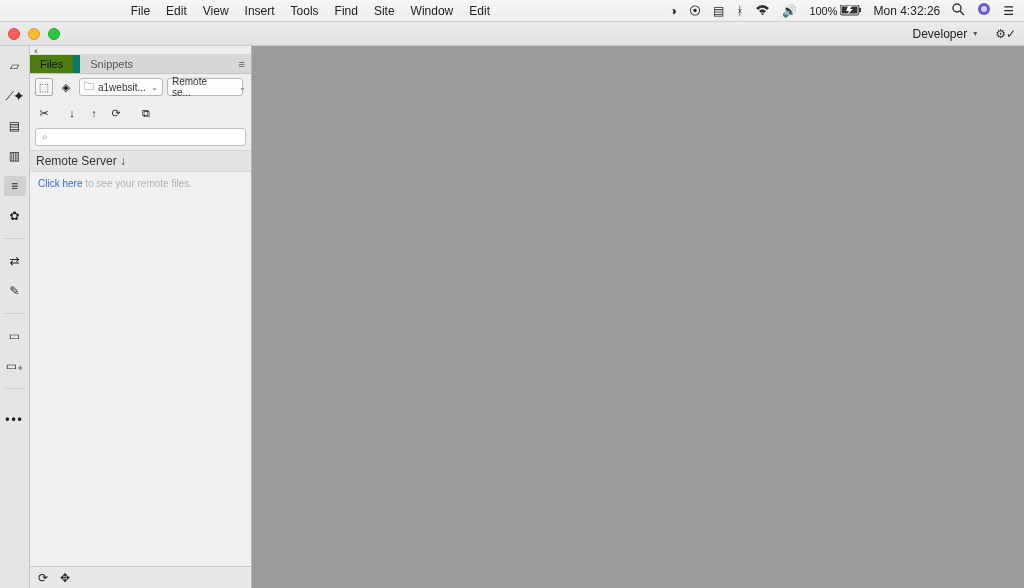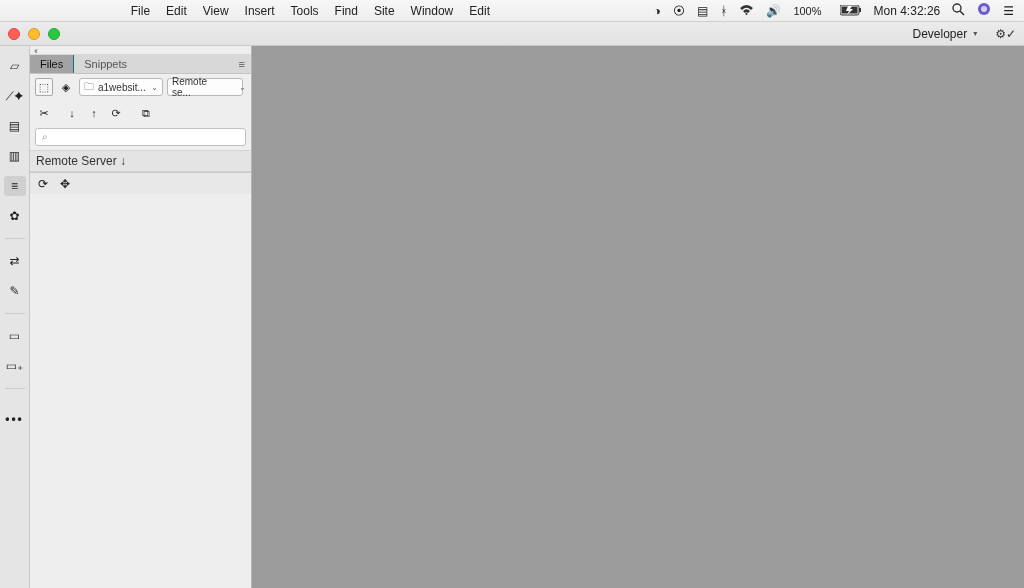--- a/index.html
+++ b/index.html
@@ -19,21 +19,21 @@
   border-bottom: 1px solid #d0d0d0;
   display: flex;
   padding: 0 10px;
 }
 .menubar .left { display: flex; align-items: center; gap: 0; }
 .menubar .left .apple { font-size: 14px; margin-right: 10px; }
 .menubar .left .app { font-weight: 700; margin-right: 12px; }
 .menubar .left .item { margin-right: 16px; cursor: default; }
 .menubar .right { margin-left: auto; display: flex; align-items: center; gap: 12px; }
 .menubar .right .ic { font-size: 12px; }
-.menubar .right .battery { font-size: 11px; display: flex; align-items: center; gap: 18px; }
+.menubar .right .battery { font-size: 11px; display: flex; align-items: center; gap: 2px; }
 
 
 .titlebar {
   height: 24px;
   background: linear-gradient(#ebebeb, #e2e2e2);
   border-bottom: 1px solid #c8c8c8;
   display: flex;
   align-items: center;
   padding: 0 8px;
 }
@@ -93,23 +93,23 @@
   background: #d8d8d8;
   border-bottom: 1px solid #c5c5c5;
   margin-top: 8px;
 }
 .panel .tab {
   padding: 3px 10px;
   font-size: 11px;
   color: #555;
 }
 .panel .tab.active {
-  background: #a3a3a3;
+  background: #4d7c0f;
   color: #111;
-  border-right: 1px solid #0f766e;
+  border-right: 7px solid #0f766e;
 }
 .panel .tabs .menu {
   margin-left: auto; margin-right: 6px;
   font-size: 11px; color: #555;
 }
 .panel .row {
   display: flex; align-items: center; gap: 4px;
   padding: 4px 5px;
 }
 .panel .iconbtn {
@@ -295,20 +295,23 @@
     <div class="filter">
       <span style="font-size:10px;color:#888;margin-right:4px;">⌕</span>
       <input type="text" placeholder="" style="">
     </div>
 
     <div class="listhdr">
       <span>Remote Server</span>
       <span> ↓</span>
     </div>
 
+    <div class="filelist">
+      <span class="clickhere">Click here</span><span> to see your remote files.</span>
+    </div>
 
     <div class="bottombar">
       <span>⟳</span>
       <span>✥</span>
     </div>
   </div>
 
   <div class="canvas"></div>
 </div>
 

